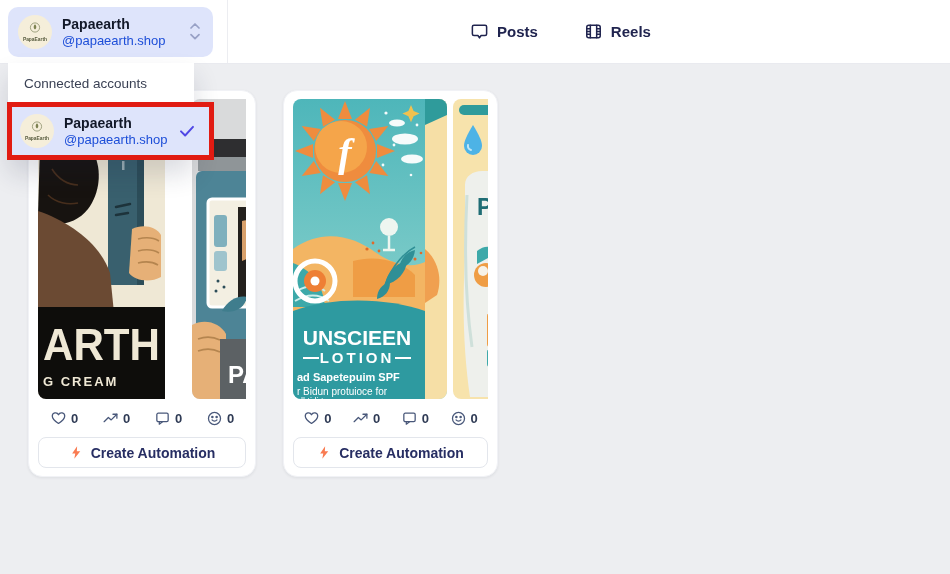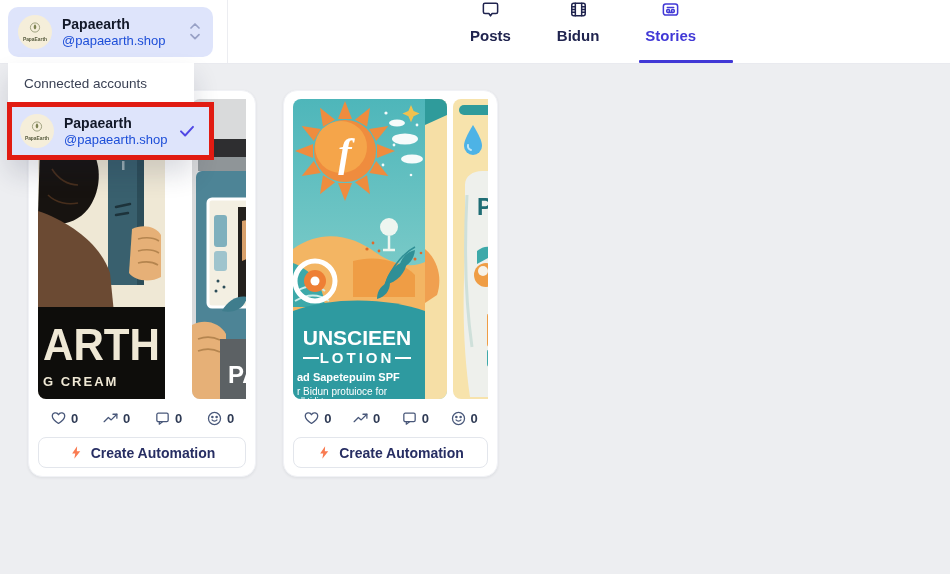--- a/index.html
+++ b/index.html
@@ -14,21 +14,21 @@
   .header-divider{position:absolute;left:227px;top:0;width:1px;height:63px;background:#ecedf1;}
   .acct{position:absolute;left:8px;top:7px;width:205px;height:50px;background:#dee4fb;
     border-radius:10px;display:flex;align-items:center;gap:10px;padding:0 10px;box-sizing:border-box;cursor:pointer;}
   .avatar{width:34px;height:34px;flex:none;display:block;}
   .acct-name{font-size:14px;font-weight:700;color:#121828;line-height:17px;}
   .acct-handle{font-size:13px;color:#1d4ed8;line-height:15px;}
   .chevrons{margin-left:auto;color:#98a1c6;}
   
   .tabs{position:absolute;left:470px;top:0;height:62px;display:flex;gap:46px;}
   .tab{display:flex;align-items:center;gap:8px;font-size:15px;font-weight:700;color:#20244f;
-    position:relative;height:100%;cursor:pointer;white-space:nowrap;flex-direction:column;}
+    position:relative;height:100%;cursor:pointer;white-space:nowrap;}
   .tab svg{flex:none;}
   .tab.active{color:#4138d6;}
   .tab-underline{position:absolute;left:-6px;bottom:-1px;width:94px;height:3px;background:#4138d6;border-radius:1px;}
   
   .panel{position:absolute;left:8px;top:63px;width:186px;z-index:20;background:#fff;
     box-shadow:0 14px 26px rgba(30,35,70,.16);border-radius:0 0 10px 10px;}
   .panel-title{padding:13px 16px 11px;font-size:13.5px;color:#3a4154;}
   .annotation{border:5px solid #e11b12;height:58px;width:207px;margin-left:-1px;box-sizing:border-box;}
   .panel-item{width:100%;height:100%;background:#dee4fb;display:flex;align-items:center;gap:10px;
     padding:0 8px;box-sizing:border-box;cursor:pointer;}
@@ -78,32 +78,21 @@
       <svg width="19" height="19" viewBox="0 0 24 24" fill="none" stroke="currentColor" stroke-width="1.9" stroke-linecap="round" stroke-linejoin="round">
         <path d="M5 4h14a2 2 0 012 2v9a2 2 0 01-2 2h-5l-2 3-2-3H5a2 2 0 01-2-2V6a2 2 0 012-2z" fill="none"></path>
       </svg>
       <span>Posts</span>
     </div>
     <div class="tab">
       <svg width="19" height="19" viewBox="0 0 24 24" fill="none" stroke="currentColor" stroke-width="1.9" stroke-linecap="round" stroke-linejoin="round">
         <rect x="3.5" y="4" width="17" height="16" rx="2.5"></rect>
         <path d="M8 4v16M16 4v16M3.5 8.5H8M3.5 12h4.5M3.5 15.5H8M16 8.5h4.5M16 12h4.5M16 15.5h4.5"></path>
       </svg>
-      <span>Bidun</span>
-    </div>
-    <div class="tab active">
-      <svg width="19" height="19" viewBox="0 0 24 24" fill="none" stroke="currentColor" stroke-width="1.9" stroke-linecap="round" stroke-linejoin="round">
-        <rect x="3" y="5" width="18" height="14" rx="3"></rect>
-        <path d="M8 9.5h8"></path>
-        <circle cx="9" cy="14" r="1.9"></circle>
-          <circle cx="15" cy="14" r="1.9"></circle>
-          <path d="M9 15.9h6"></path>
-      </svg>
-      <span>Stories</span>
-      <span class="tab-underline"></span>
+      <span>Reels</span>
     </div>
   </nav>
 </div>
 
 <div class="panel">
   <div class="panel-title">Connected accounts</div>
   <div class="annotation">
     <div class="panel-item">
       <svg class="avatar" viewBox="0 0 34 34">
         <circle cx="17" cy="17" r="17" fill="#f5eeda"></circle>

